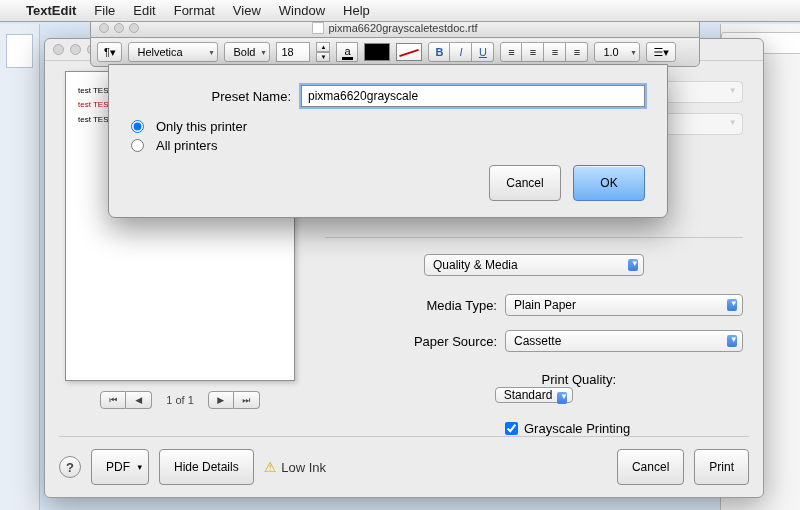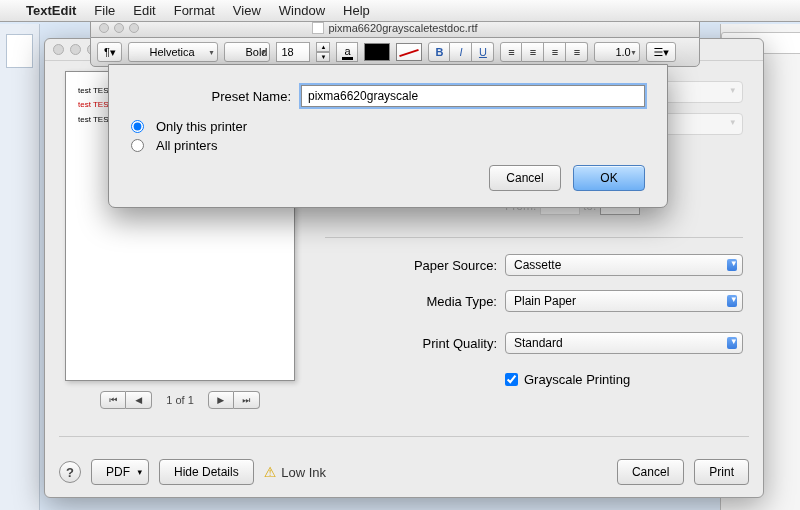--- a/index.html
+++ b/index.html
@@ -47,21 +47,21 @@
   .select::before, .sectionsel::before { content:"▾"; position:absolute; right:6px; top:3px; font-size:9px; color:#fff; z-index:2; }
   .sectionrow { display:flex; justify-content:center; margin-bottom:18px; }
   .sectionsel { width:220px; flex:none; }
   .chkrow { display:flex; justify-content:flex-start; padding-left:180px; margin-top:18px; font-size:13px; }
   .chkrow input { margin-right:6px; }
 
   hr.sep { border:none; border-top:1px solid #c9c9c9; margin:16px 0; }
 
   
   .bottombar { position:absolute; left:14px; right:14px; bottom:12px; display:flex; align-items:center; gap:10px; font-size:13px; }
-  .btn { height:26px; padding:0 14px; background:linear-gradient(#fdfdfd,#e3e3e3); border:1px solid #8f8f8f; border-radius:4px; font-size:12px; display:inline-flex; align-items:center; box-shadow:0 1px 0 rgba(255,255,255,.7) inset; }
+  .btn { height:36px; padding:0 14px; background:linear-gradient(#fdfdfd,#e3e3e3); border:1px solid #8f8f8f; border-radius:4px; font-size:12px; display:inline-flex; align-items:center; box-shadow:0 1px 0 rgba(255,255,255,.7) inset; }
   .btn.primary { background:linear-gradient(#bfe0ff,#6fb0f5); border-color:#4a7fc0; }
   .helpbtn { width:22px; height:22px; border-radius:50%; border:1px solid #8f8f8f; background:linear-gradient(#fdfdfd,#e3e3e3); display:flex; align-items:center; justify-content:center; font-size:13px; font-weight:bold; color:#444;}
   .pdfbtn { padding-right:18px; position:relative; }
   .pdfbtn::after { content:"▾"; position:absolute; right:6px; font-size:9px; }
   .warn { color:#333; display:flex; align-items:center; gap:5px;}
   .warn .tri { color:#d9a400; font-size:14px;}
   .spacer { flex:1; }
 
   
   .ghost { position:absolute; top:20px; left:280px; right:20px; color:#bdbdbd; font-size:12px; }
@@ -71,21 +71,21 @@
   .ghost .gsel::after { content:"▾"; position:absolute; right:7px; top:3px; color:#ccc; font-size:9px;}
   .ghost .ifield { width:40px; height:18px; border:1px solid #ddd; background:#fff; display:inline-block;}
 
   
   .toolwin { position:absolute; top:17px; left:90px; width:610px; z-index:20;}
   .toolwin .twtitle { height:20px; background:linear-gradient(#f6f6f6,#dcdcdc); border:1px solid #999; border-bottom:none; border-radius:5px 5px 0 0; display:flex; align-items:center; justify-content:center; font-size:11px; color:#3a3a3a; position:relative;}
   .toolwin .twtitle .traffic { position:absolute; left:8px; gap:5px;}
   .toolwin .twtitle .traffic span{ width:10px;height:10px;}
   .toolwin .twtitle .docicon { width:12px; height:12px; background:#fff; border:1px solid #bbb; margin-right:4px;}
   .toolwin .twbar { height:30px; background:linear-gradient(#f0f0f0,#d8d8d8); border:1px solid #999; border-radius:0 0 5px 5px; display:flex; align-items:center; padding:0 6px; gap:6px;}
-  .pill { height:20px; border:1px solid #a5a5a5; border-radius:3px; background:linear-gradient(#fff,#ececec); font-size:11px; display:flex; align-items:center; padding:0 16px 0 20px; position:relative;}
+  .pill { height:20px; border:1px solid #a5a5a5; border-radius:3px; background:linear-gradient(#fff,#ececec); font-size:11px; display:flex; align-items:center; padding:0 16px 0 8px; position:relative;}
   .pill::after { content:"▾"; position:absolute; right:4px; font-size:8px; color:#555;}
   .pill.icon { padding:0 6px;}
   .pill.icon::after{content:none;}
   .sq { width:22px; height:20px; border:1px solid #a5a5a5; background:linear-gradient(#fff,#ececec); display:flex; align-items:center; justify-content:center; font-size:11px;}
   .swatch { width:26px; height:18px; border:1px solid #888;}
   .swatch.black{ background:#000;}
   .swatch.strike{ background:#fff; position:relative;}
   .swatch.strike::after{ content:""; position:absolute; left:2px; right:2px; top:50%; border-top:2px solid #c00; transform:rotate(-18deg);}
   .group { display:flex; }
   .group .sq { border-left:none;}
@@ -179,33 +179,38 @@
         <span>1 of 1</span>
         <div class="navgrp">
           <div class="navbtn">▶</div>
           <div class="navbtn">⏭</div>
         </div>
       </div>
     </div>
 
     <div class="form">
       <hr class="sep">
+      <div class="sectionrow">
+        <div class="sectionsel">
+          <span>Quality &amp; Media</span>
+        </div>
+      </div>
+      <div class="row">
+        <label>Media Type:</label>
+        <div class="select">
+          <span>Plain Paper</span>
+        </div>
+      </div>
       <div class="row">
         <label>Paper Source:</label>
         <div class="select">
           <span>Cassette</span>
         </div>
       </div>
-      <div class="row">
-        <label>Media Type:</label>
-        <div class="select">
-          <span>Plain Paper</span>
-        </div>
-      </div>
-      <div class="row" style="margin-top:20px;">
+      <div class="row" style="margin-top:20px;flex-direction:column;">
         <label>Print Quality:</label>
         <div class="select">
           <span>Standard</span>
         </div>
       </div>
       <div class="chkrow">
         <input type="checkbox" checked="" style="">
         <span>Grayscale Printing</span>
       </div>
     </div>

